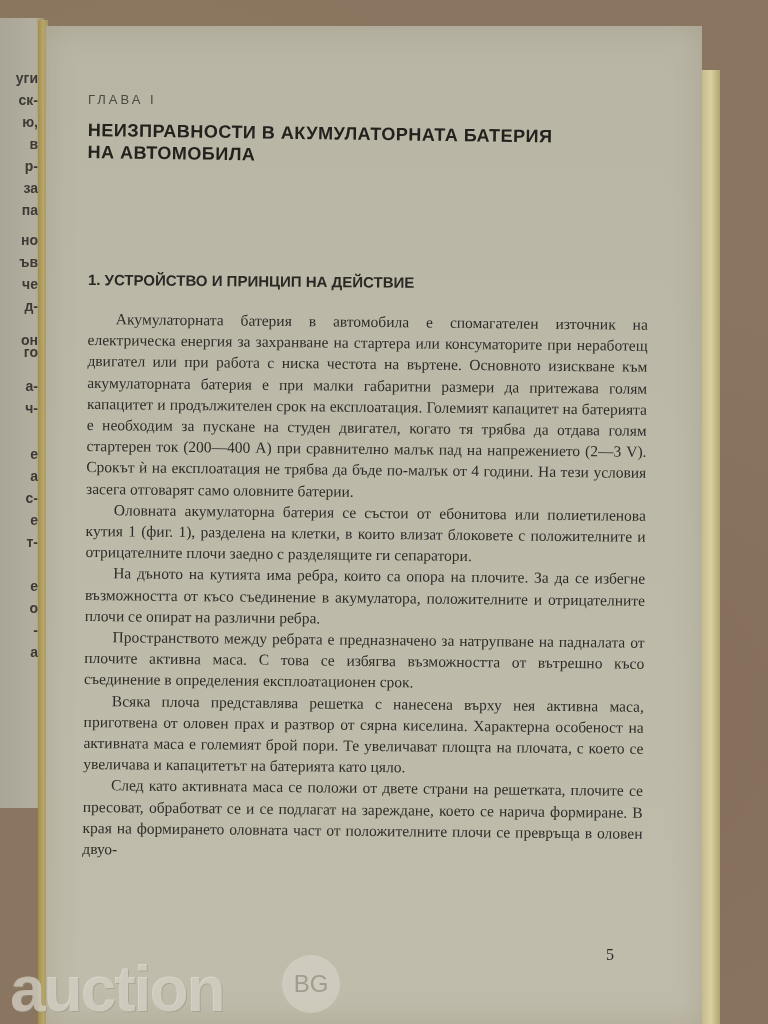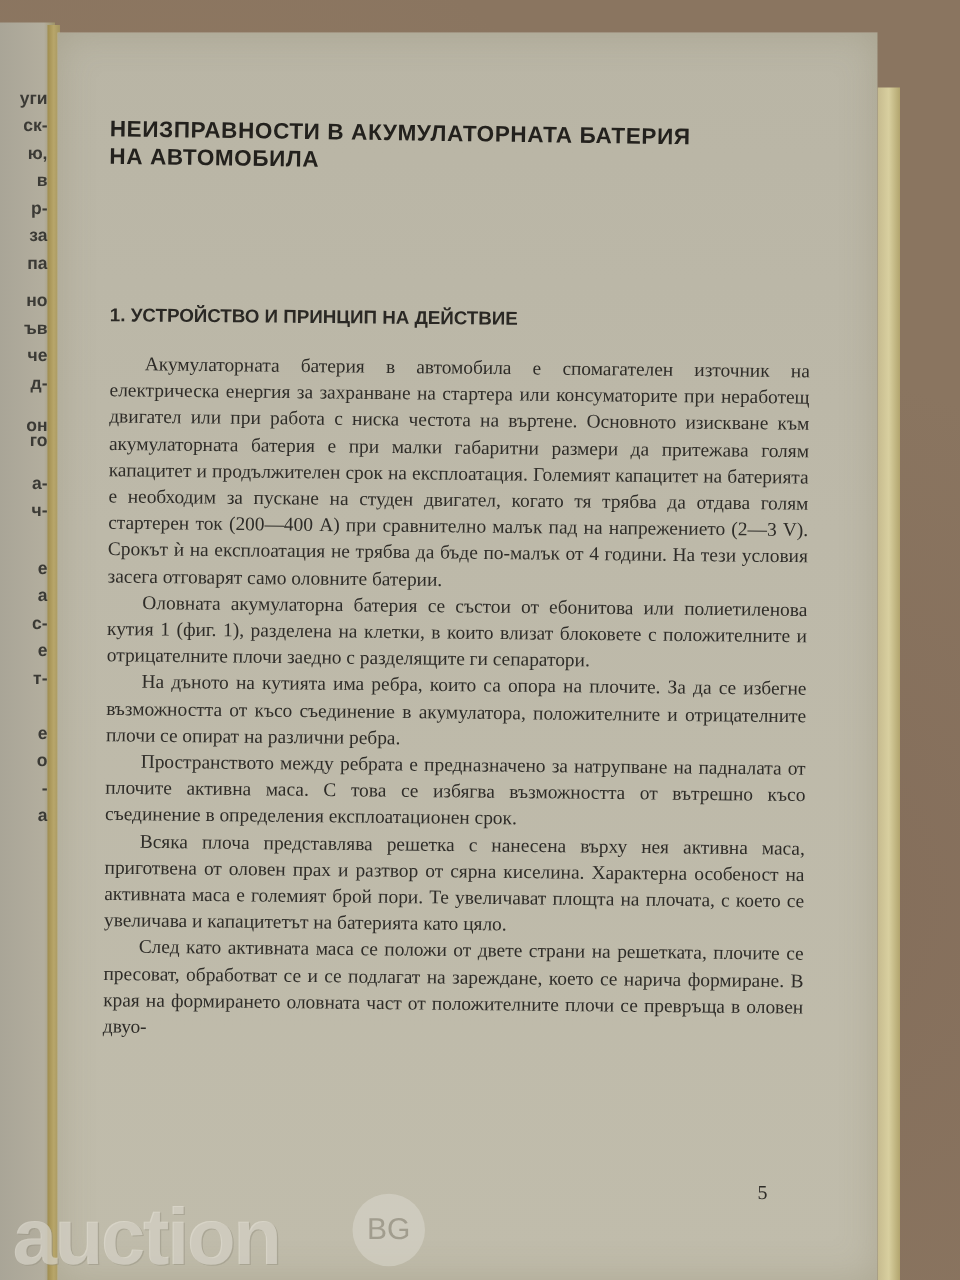--- a/index.html
+++ b/index.html
@@ -5,21 +5,21 @@
     html, body { margin:0; padding:0; }
     body {
       width:768px; height:1024px; overflow:hidden; position:relative;
       background:#8a7560;
       background-image:
         radial-gradient(circle at 20% 30%, rgba(160,130,100,0.35) 0, rgba(0,0,0,0) 40%),
         radial-gradient(circle at 80% 70%, rgba(120,95,80,0.35) 0, rgba(0,0,0,0) 45%);
       font-family:"Liberation Serif", serif;
     }
     .left-page {
-      position:absolute; left:0; top:18px; width:44px; height:1006px;
+      position:absolute; left:0; top:18px; width:44px; height:790px;
       background:linear-gradient(90deg,#a9a597 0%,#b3ae9e 80%,#9f9468 100%);
       overflow:hidden;
     }
     .left-page .frag {
       position:absolute; right:6px; font-family:"Liberation Sans", sans-serif;
       font-size:14px; color:#3b3a35; font-weight:bold;
     }
     .gutter {
       position:absolute; left:38px; top:20px; width:10px; height:1004px;
       background:linear-gradient(90deg,#a08d4f,#b8a66a,#a39460);
@@ -93,20 +93,21 @@
     <span class="frag" style="top: 560px;">е</span>
     <span class="frag" style="top: 582px;">о</span>
     <span class="frag" style="top: 604px;">-</span>
     <span class="frag" style="top: 626px;">а</span>
   </div>
 <div class="gutter"></div>
 <div class="page-edge"></div>
 
 <div class="page">
   <div class="content">
+    <div class="chapter">ГЛАВА I</div>
     <h1 class="title">
       <span>НЕИЗПРАВНОСТИ В АКУМУЛАТОРНАТА БАТЕРИЯ</span><br>
       <span>НА АВТОМОБИЛА</span>
     </h1>
     <div class="section">1. УСТРОЙСТВО И ПРИНЦИП НА ДЕЙСТВИЕ</div>
     <div class="body-text">
       <p>Акумулаторната батерия в автомобила е спомагателен източник на електрическа енергия за захранване на стартера или консуматорите при неработещ двигател или при работа с ниска честота на въртене. Основното изискване към акумулаторната батерия е при малки габаритни размери да притежава голям капацитет и продължителен срок на експлоатация. Големият капацитет на батерията е необходим за пускане на студен двигател, когато тя трябва да отдава голям стартерен ток (200—400 A) при сравнително малък пад на напрежението (2—3 V). Срокът ѝ на експлоатация не трябва да бъде по-малък от 4 години. На тези условия засега отговарят само оловните батерии.</p>
       <p>Оловната акумулаторна батерия се състои от ебонитова или полиетиленова кутия 1 (фиг. 1), разделена на клетки, в които влизат блоковете с положителните и отрицателните плочи заедно с разделящите ги сепаратори.</p>
       <p>На дъното на кутията има ребра, които са опора на плочите. За да се избегне възможността от късо съединение в акумулатора, положителните и отрицателните плочи се опират на различни ребра.</p>
       <p>Пространството между ребрата е предназначено за натрупване на падналата от плочите активна маса. С това се избягва възможността от вътрешно късо съединение в определения експлоатационен срок.</p>

